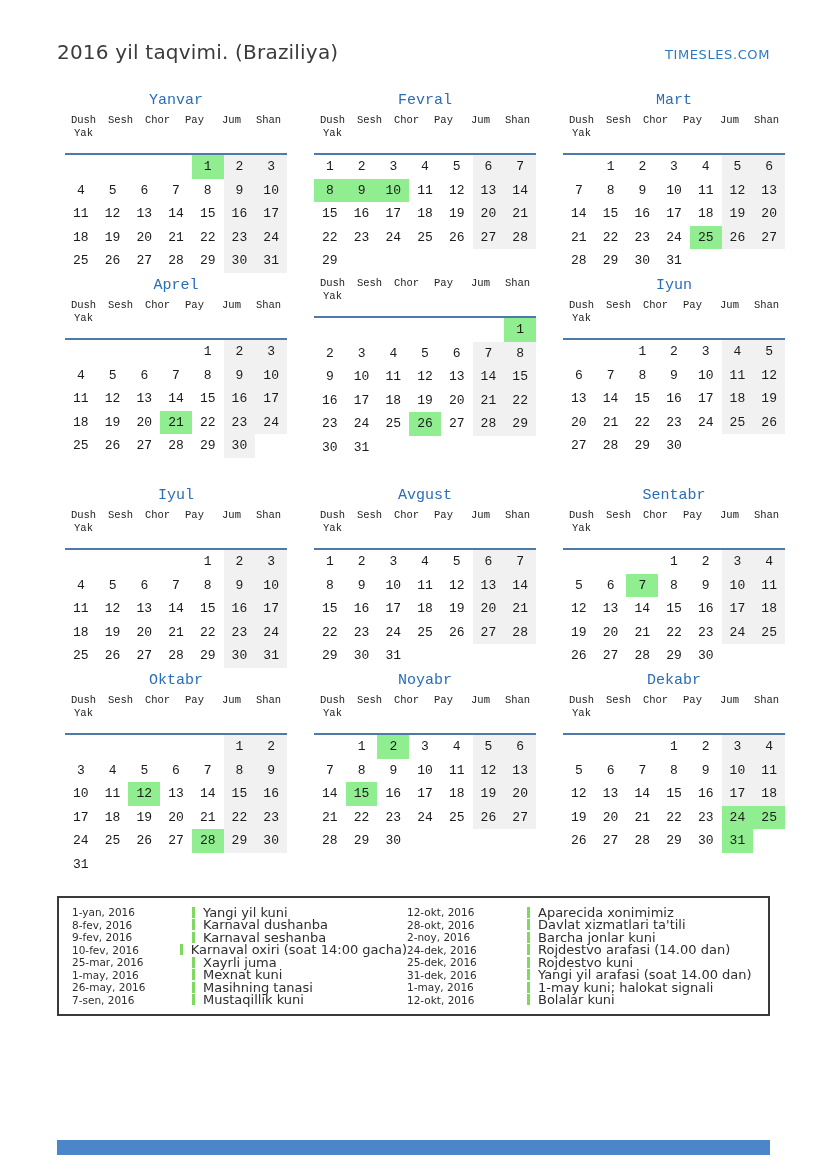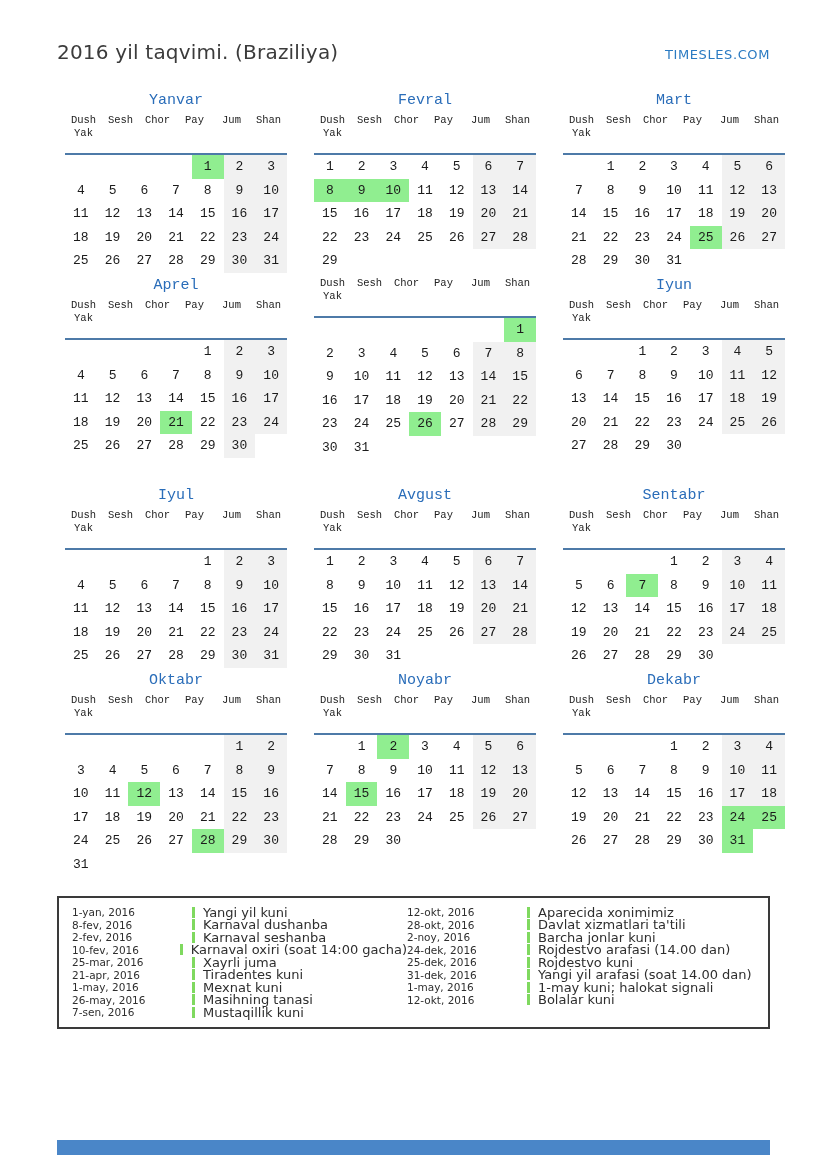--- a/index.html
+++ b/index.html
@@ -704,42 +704,37 @@
     <span class="legend-name">Yangi yil kuni</span>
   </div>
 
   <div class="legend-row">
     <span class="legend-date">8-fev, 2016</span>
     <span class="legend-tick"></span>
     <span class="legend-name">Karnaval dushanba</span>
   </div>
 
   <div class="legend-row">
-    <span class="legend-date">2-fev, 2016</span>
+    <span class="legend-date">9-fev, 2016</span>
     <span class="legend-tick"></span>
     <span class="legend-name">Karnaval seshanba</span>
   </div>
 
   <div class="legend-row">
     <span class="legend-date">10-fev, 2016</span>
     <span class="legend-tick"></span>
     <span class="legend-name">Karnaval oxiri (soat 14:00 gacha)</span>
   </div>
 
   <div class="legend-row">
     <span class="legend-date">25-mar, 2016</span>
     <span class="legend-tick"></span>
     <span class="legend-name">Xayrli juma</span>
   </div>
 
-  <div class="legend-row">
-    <span class="legend-date">21-apr, 2016</span>
-    <span class="legend-tick"></span>
-    <span class="legend-name">Tiradentes kuni</span>
-  </div>
 
   <div class="legend-row">
     <span class="legend-date">1-may, 2016</span>
     <span class="legend-tick"></span>
     <span class="legend-name">Mexnat kuni</span>
   </div>
 
   <div class="legend-row">
     <span class="legend-date">26-may, 2016</span>
     <span class="legend-tick"></span>

